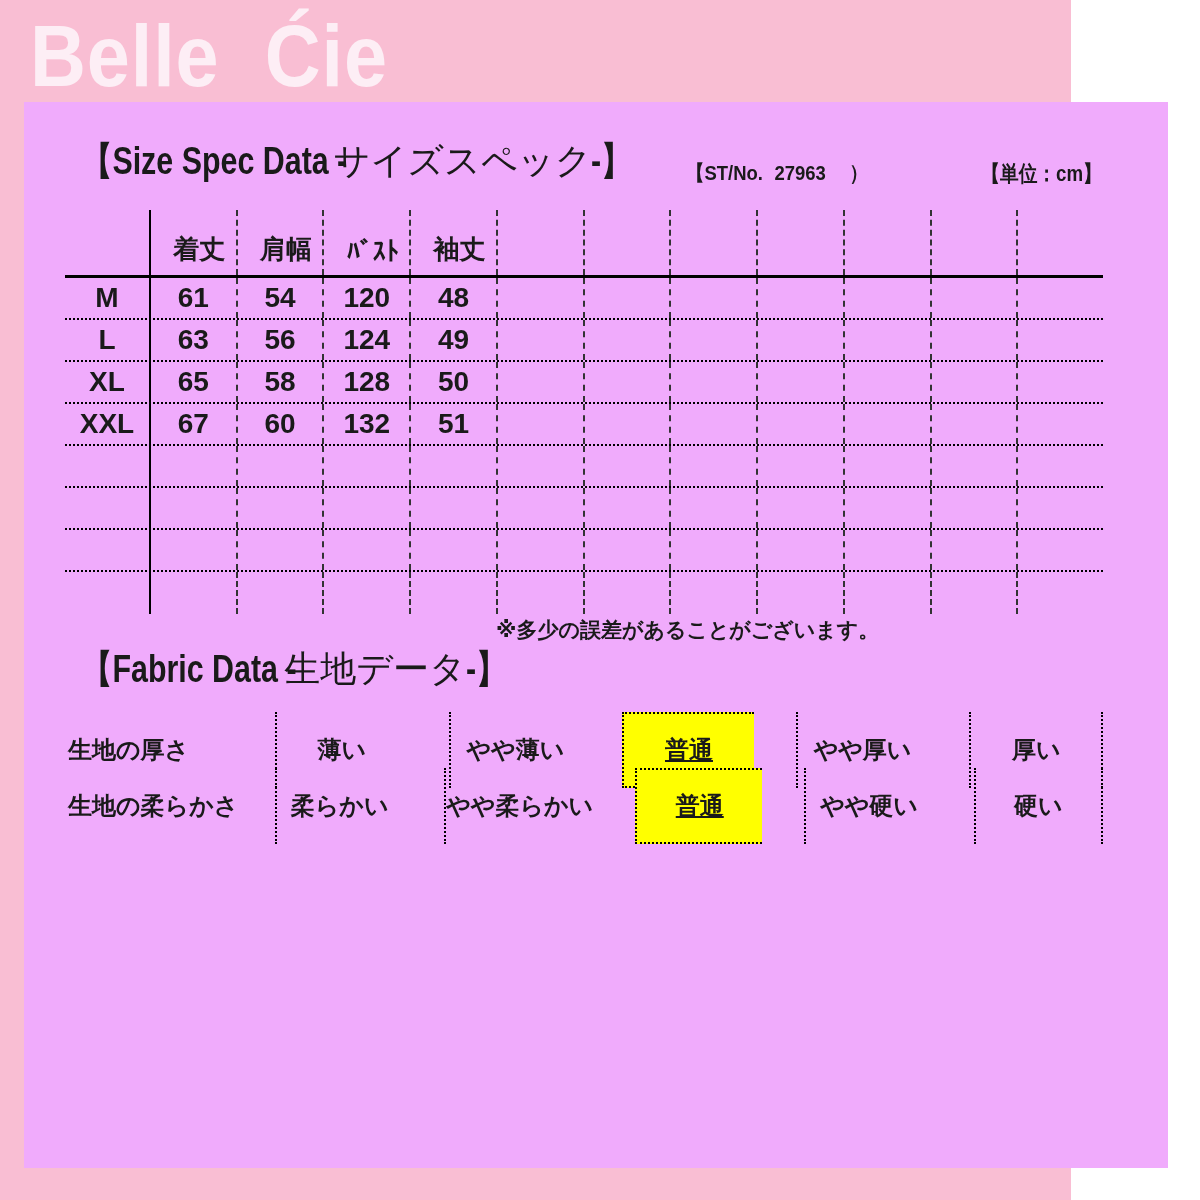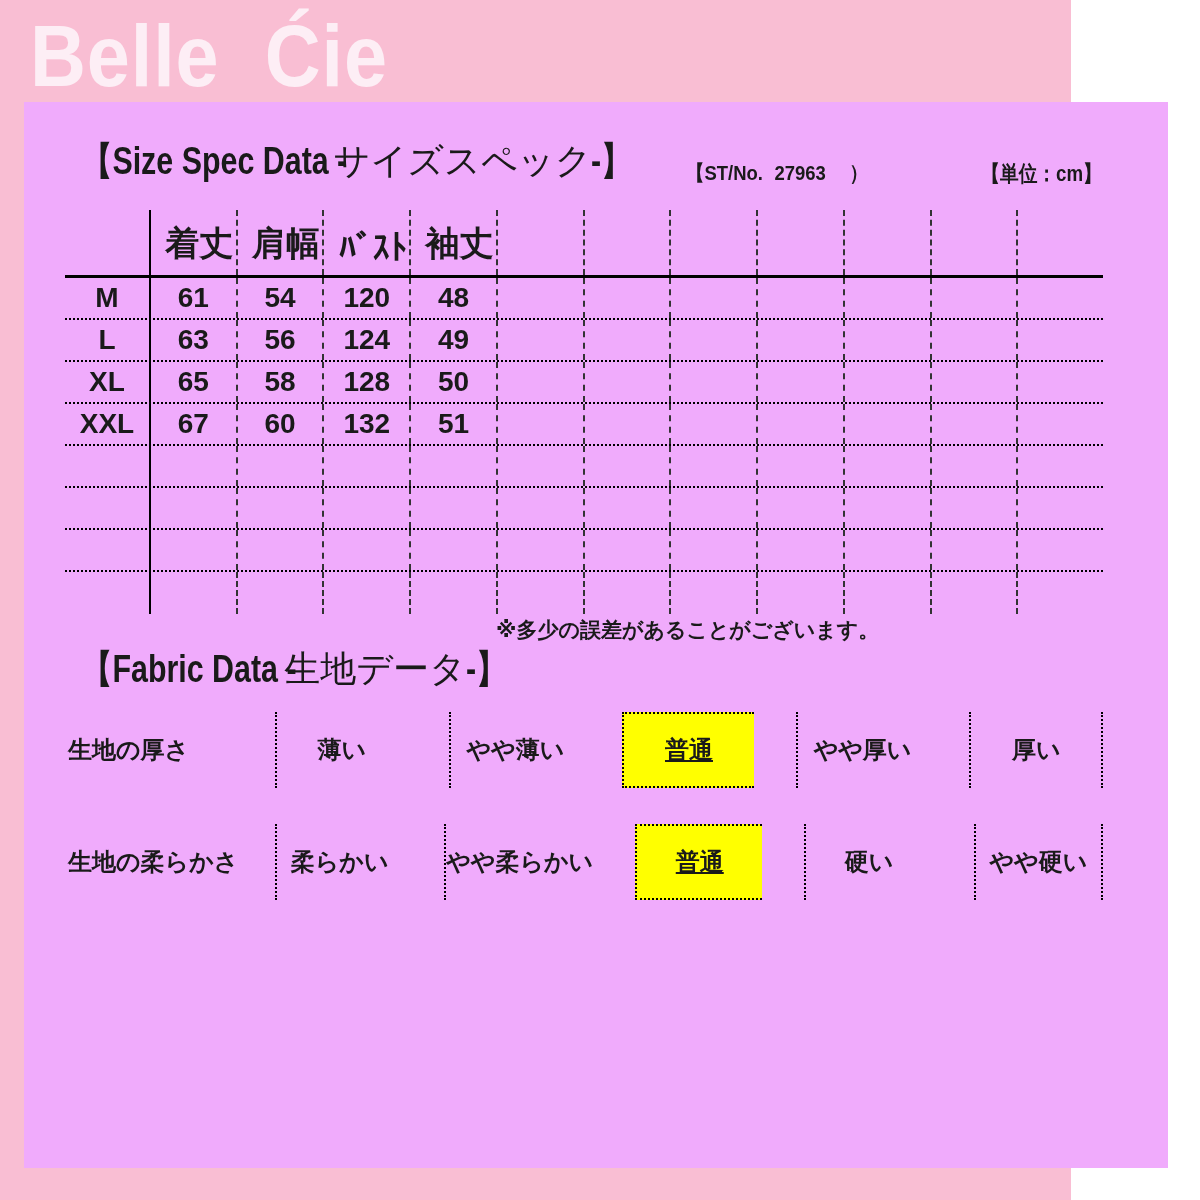--- a/index.html
+++ b/index.html
@@ -31,27 +31,27 @@
   
   .stable{position:absolute;left:41px;top:108px;width:1038px;}
   .trow{display:flex;height:42px;border-bottom:2px dotted #000;box-sizing:border-box;}
   .trow.hd{height:68px;border-bottom:3px solid #000;}
   .trow.rlast{border-bottom:none;}
   .cs{width:86px;box-sizing:border-box;border-right:2px solid #000;display:flex;
       align-items:center;justify-content:center;font-weight:bold;font-size:28px;}
   .c{flex:1;box-sizing:border-box;border-right:2px dashed #333;display:flex;
      align-items:center;justify-content:center;font-weight:bold;font-size:28px;}
   .c.cl{border-right:none;}
-  .hd .c{font-size:34px;align-items:flex-end;padding-bottom:8px;margin-left:12px;}
+  .hd .c{font-size:26px;align-items:flex-end;padding-bottom:8px;margin-left:12px;}
 
   .note{position:absolute;left:472px;top:514px;font-weight:bold;font-size:21px;white-space:pre;}
 
   
   .frow{position:absolute;left:41px;width:1038px;height:76px;display:flex;gap:42px;}
-  .fr1{top:610px;} .fr2{top:722px;} .fr3{top:776px;}
+  .fr1{top:610px;} .fr2{top:666px;} .fr3{top:776px;}
   .flabel{width:168px;box-sizing:border-box;display:flex;align-items:center;
           font-weight:bold;font-size:24px;padding-left:3px;white-space:pre;}
   .fc{flex:1;box-sizing:border-box;border-left:2px dotted #000;display:flex;
       align-items:center;justify-content:center;font-weight:bold;font-size:24px;white-space:pre;}
   .frow .fc:last-child{border-right:2px dotted #000;}
   .fc.sel{background:var(--highlight-yellow,#ffff00);border-top:2px dotted #000;border-bottom:2px dotted #000;text-decoration:underline;}
 </style>
 </head>
 <body>
 
@@ -215,18 +215,18 @@
       <div class="fc">やや薄い</div>
       <div class="fc sel">普通</div>
       <div class="fc">やや厚い</div>
       <div class="fc">厚い</div>
     </div>
     <div class="frow fr2">
       <div class="flabel">生地の柔らかさ</div>
       <div class="fc">柔らかい</div>
       <div class="fc">やや柔らかい</div>
       <div class="fc sel">普通</div>
+      <div class="fc">やや硬い</div>
       <div class="fc">硬い</div>
-      <div class="fc">やや硬い</div>
     </div>
 
   </div>
 </div>
 
 </body></html>

